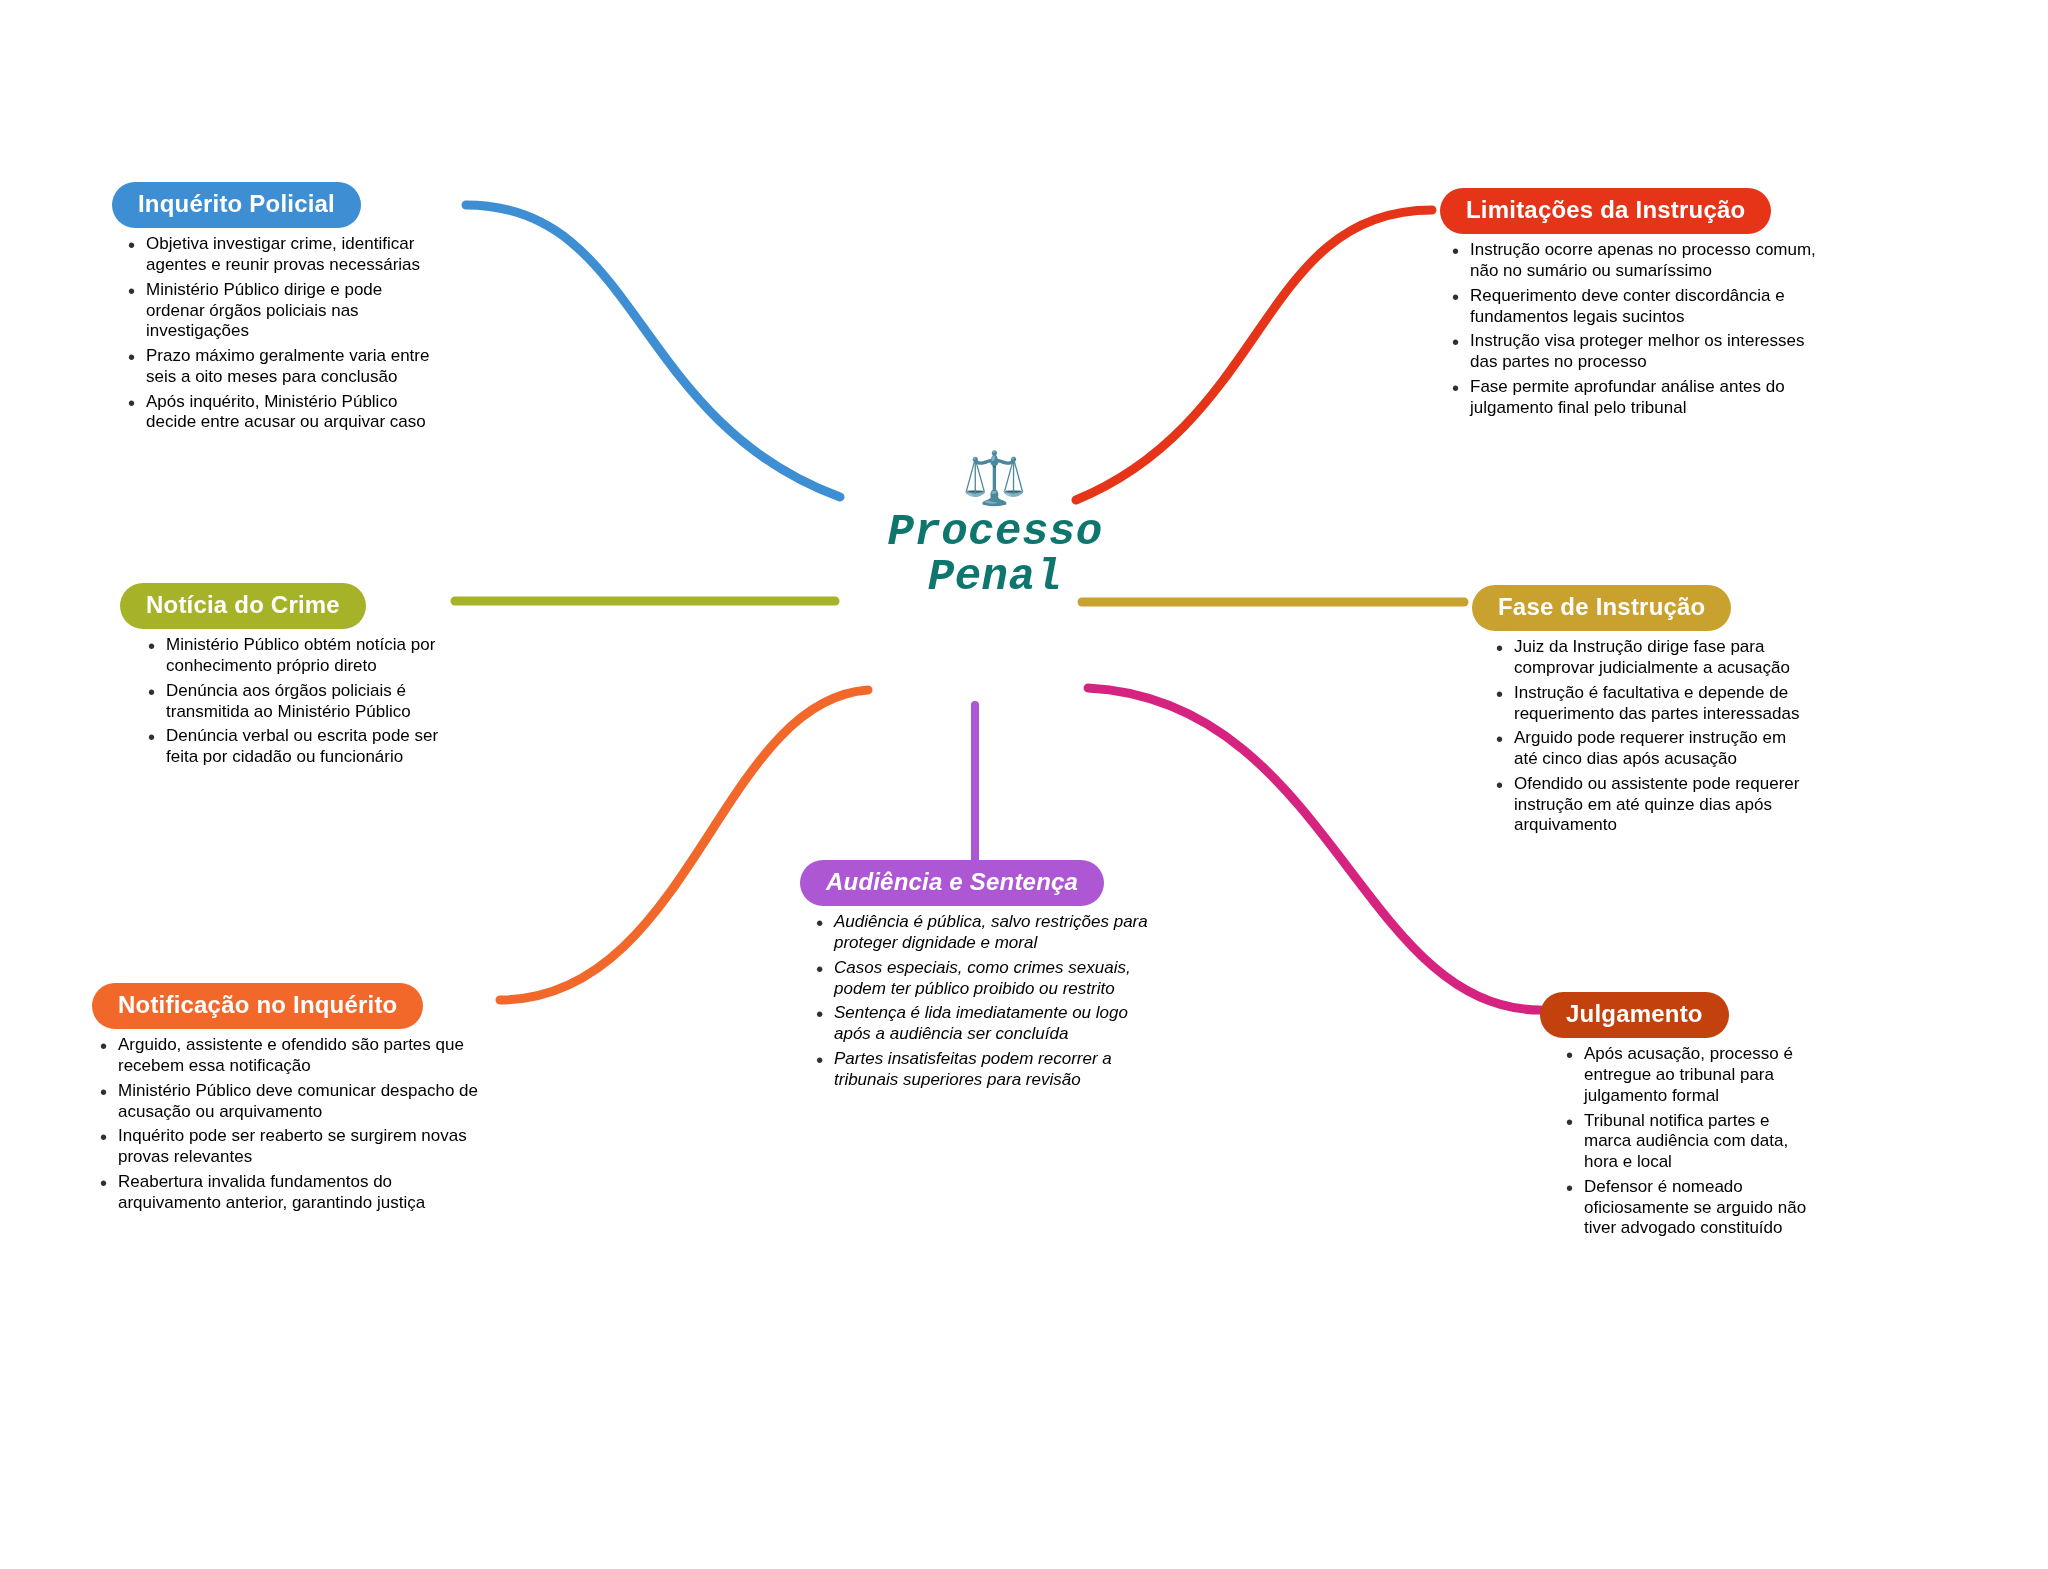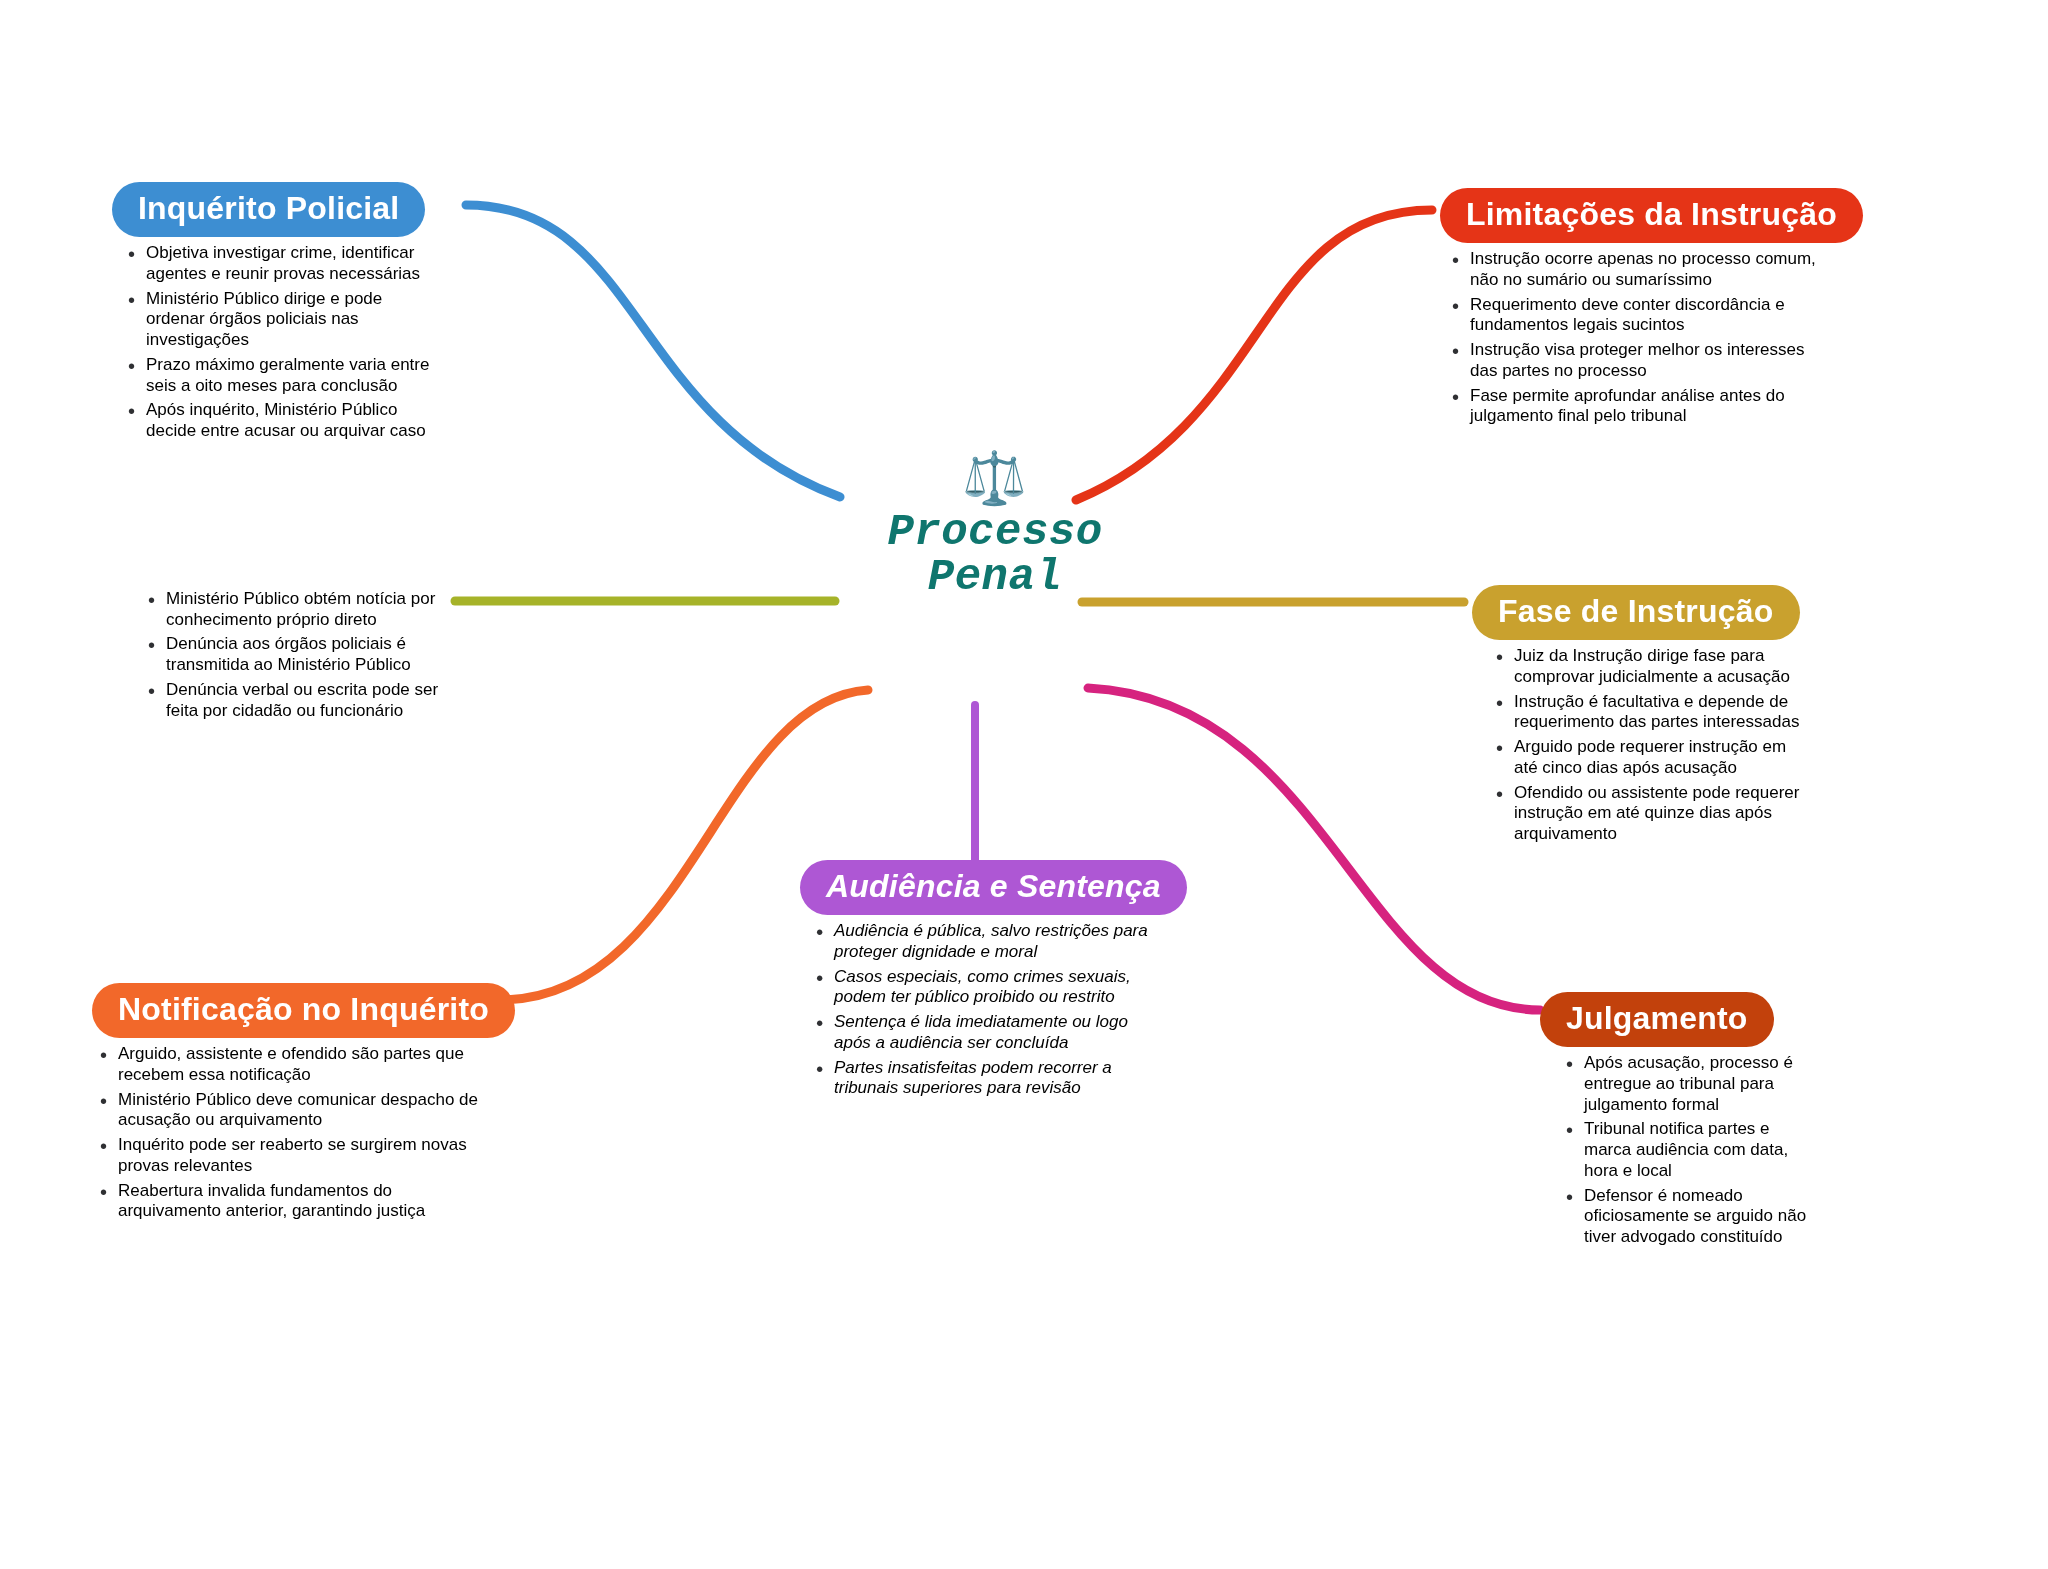--- a/index.html
+++ b/index.html
@@ -57,21 +57,21 @@
 
   
   .branch {
     position: absolute;
   }
   .pill {
     display: inline-block;
     border-radius: 999px;
     padding: 9px 26px 11px 26px;
     color: #ffffff;
-    font-size: 32px;
+    font-size: 24px;
     font-weight: 700;
     letter-spacing: 0.2px;
     white-space: nowrap;
     line-height: 1.1;
   }
   .pill-row {
     display: block;
   }
   ul.points {
     list-style: none;
@@ -156,20 +156,23 @@
     </div>
     <ul class="points">
       <li>Objetiva investigar crime, identificar agentes e reunir provas necessárias</li>
       <li>Ministério Público dirige e pode ordenar órgãos policiais nas investigações</li>
       <li>Prazo máximo geralmente varia entre seis a oito meses para conclusão</li>
       <li>Após inquérito, Ministério Público decide entre acusar ou arquivar caso</li>
     </ul>
   </div>
 
   <div class="branch" id="branch-noticia-do-crime">
+    <div class="pill-row">
+      <span class="pill" style="background:#a6b329">Notícia do Crime</span>
+    </div>
     <ul class="points">
       <li>Ministério Público obtém notícia por conhecimento próprio direto</li>
       <li>Denúncia aos órgãos policiais é transmitida ao Ministério Público</li>
       <li>Denúncia verbal ou escrita pode ser feita por cidadão ou funcionário</li>
     </ul>
   </div>
 
   <div class="branch" id="branch-notificacao-no-inquerito">
     <div class="pill-row">
       <span class="pill" style="background:#f2682a">Notificação no Inquérito</span>

